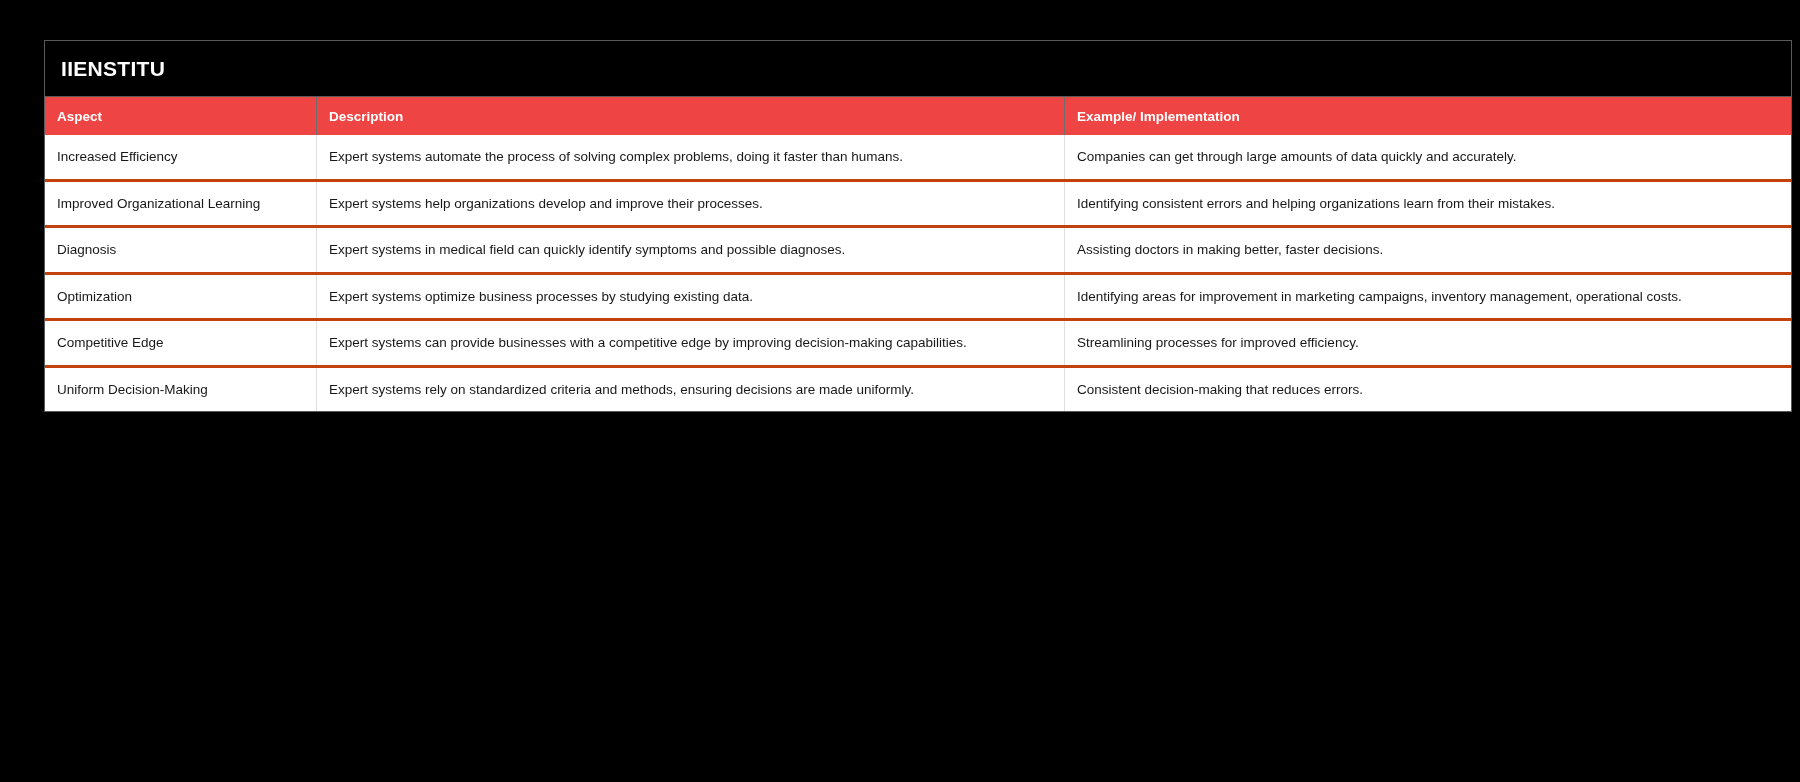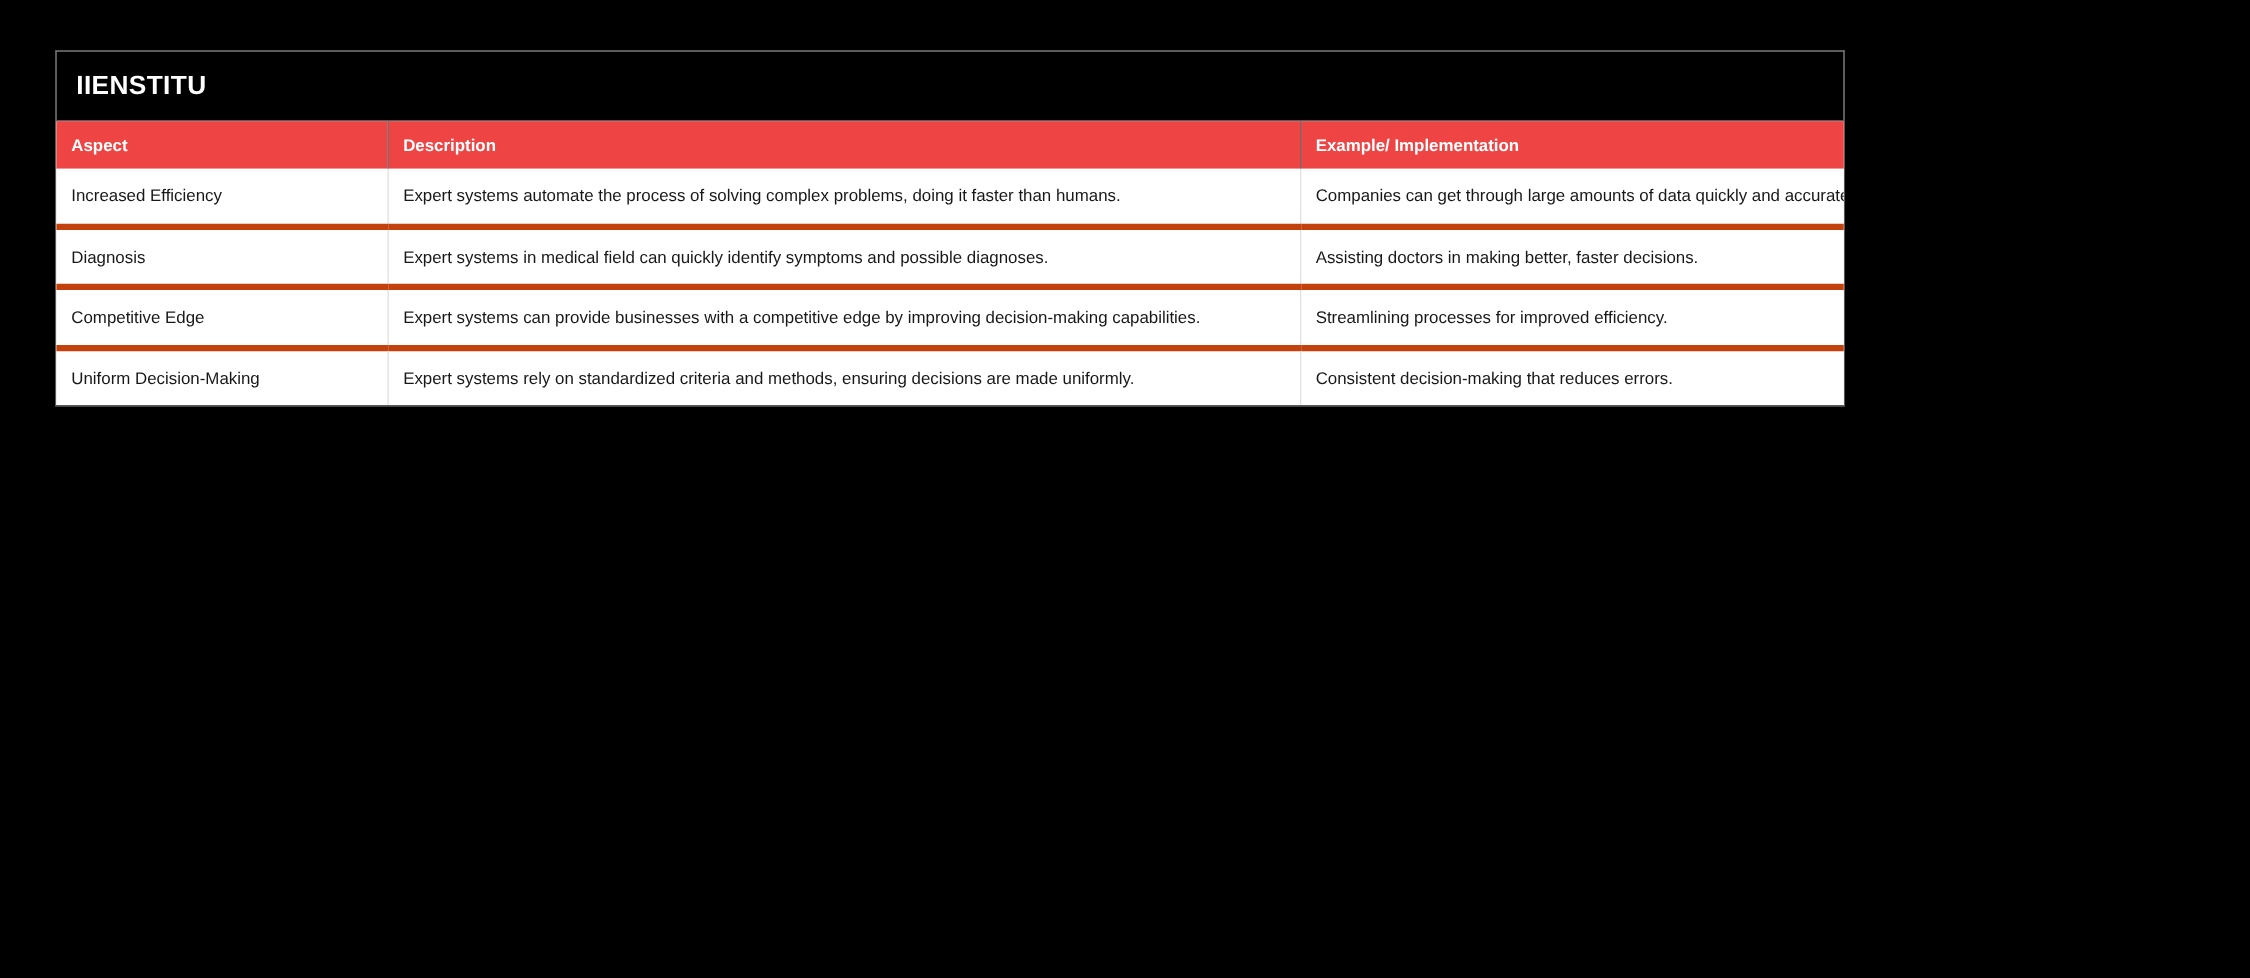--- a/index.html
+++ b/index.html
@@ -16,21 +16,21 @@
   .page {
     width: 1800px;
     height: 782px;
     background: #000000;
     position: relative;
   }
   .table-card {
     position: absolute;
     left: 44px;
     top: 40px;
-    width: 1432px;
+    width: 1748px;
     background: #ffffff;
     border: 1px solid #5a5a5a;
     box-sizing: border-box;
     overflow: hidden;
   }
   .brand-bar {
     background: #000000;
     height: 56px;
     display: flex;
     align-items: center;
@@ -64,21 +64,21 @@
   table.data-table thead th.col-desc,
   table.data-table thead th.col-ex {
     border-left: 1px solid #6e6e6e;
   }
   table.data-table tbody td {
     font-size: 13.5px;
     color: #181818;
     padding: 12px 12px;
     vertical-align: middle;
     line-height: 1.45;
-    border-bottom: 5px solid #c2410c;
+    border-bottom: 3px solid #c2410c;
     background: #ffffff;
     box-sizing: border-box;
     word-wrap: break-word;
   }
   table.data-table tbody td.col-desc,
   table.data-table tbody td.col-ex {
     border-left: 1px solid #e0e0e0;
   }
   table.data-table tbody tr:last-child td {
     border-bottom: none;
@@ -110,23 +110,33 @@
           <th class="col-ex">Example/ Implementation</th>
         </tr>
       </thead>
       <tbody>
         <tr>
           <td class="col-aspect">Increased Efficiency</td>
           <td class="col-desc">Expert systems automate the process of solving complex problems, doing it faster than humans.</td>
           <td class="col-ex">Companies can get through large amounts of data quickly and accurately.</td>
         </tr>
         <tr>
+          <td class="col-aspect">Improved Organizational Learning</td>
+          <td class="col-desc">Expert systems help organizations develop and improve their processes.</td>
+          <td class="col-ex">Identifying consistent errors and helping organizations learn from their mistakes.</td>
+        </tr>
+        <tr>
           <td class="col-aspect">Diagnosis</td>
           <td class="col-desc">Expert systems in medical field can quickly identify symptoms and possible diagnoses.</td>
           <td class="col-ex">Assisting doctors in making better, faster decisions.</td>
+        </tr>
+        <tr>
+          <td class="col-aspect">Optimization</td>
+          <td class="col-desc">Expert systems optimize business processes by studying existing data.</td>
+          <td class="col-ex">Identifying areas for improvement in marketing campaigns, inventory management, operational costs.</td>
         </tr>
         <tr>
           <td class="col-aspect">Competitive Edge</td>
           <td class="col-desc">Expert systems can provide businesses with a competitive edge by improving decision-making capabilities.</td>
           <td class="col-ex">Streamlining processes for improved efficiency.</td>
         </tr>
         <tr>
           <td class="col-aspect">Uniform Decision-Making</td>
           <td class="col-desc">Expert systems rely on standardized criteria and methods, ensuring decisions are made uniformly.</td>
           <td class="col-ex">Consistent decision-making that reduces errors.</td>

